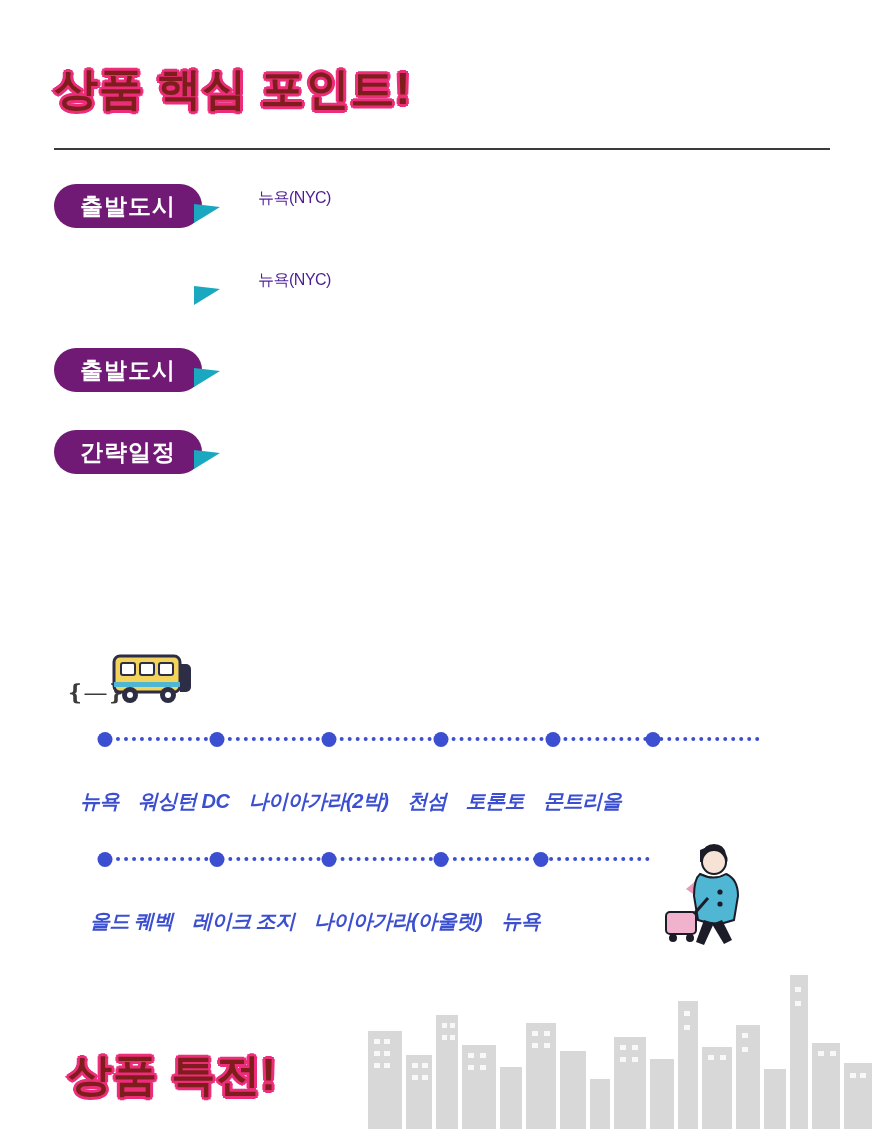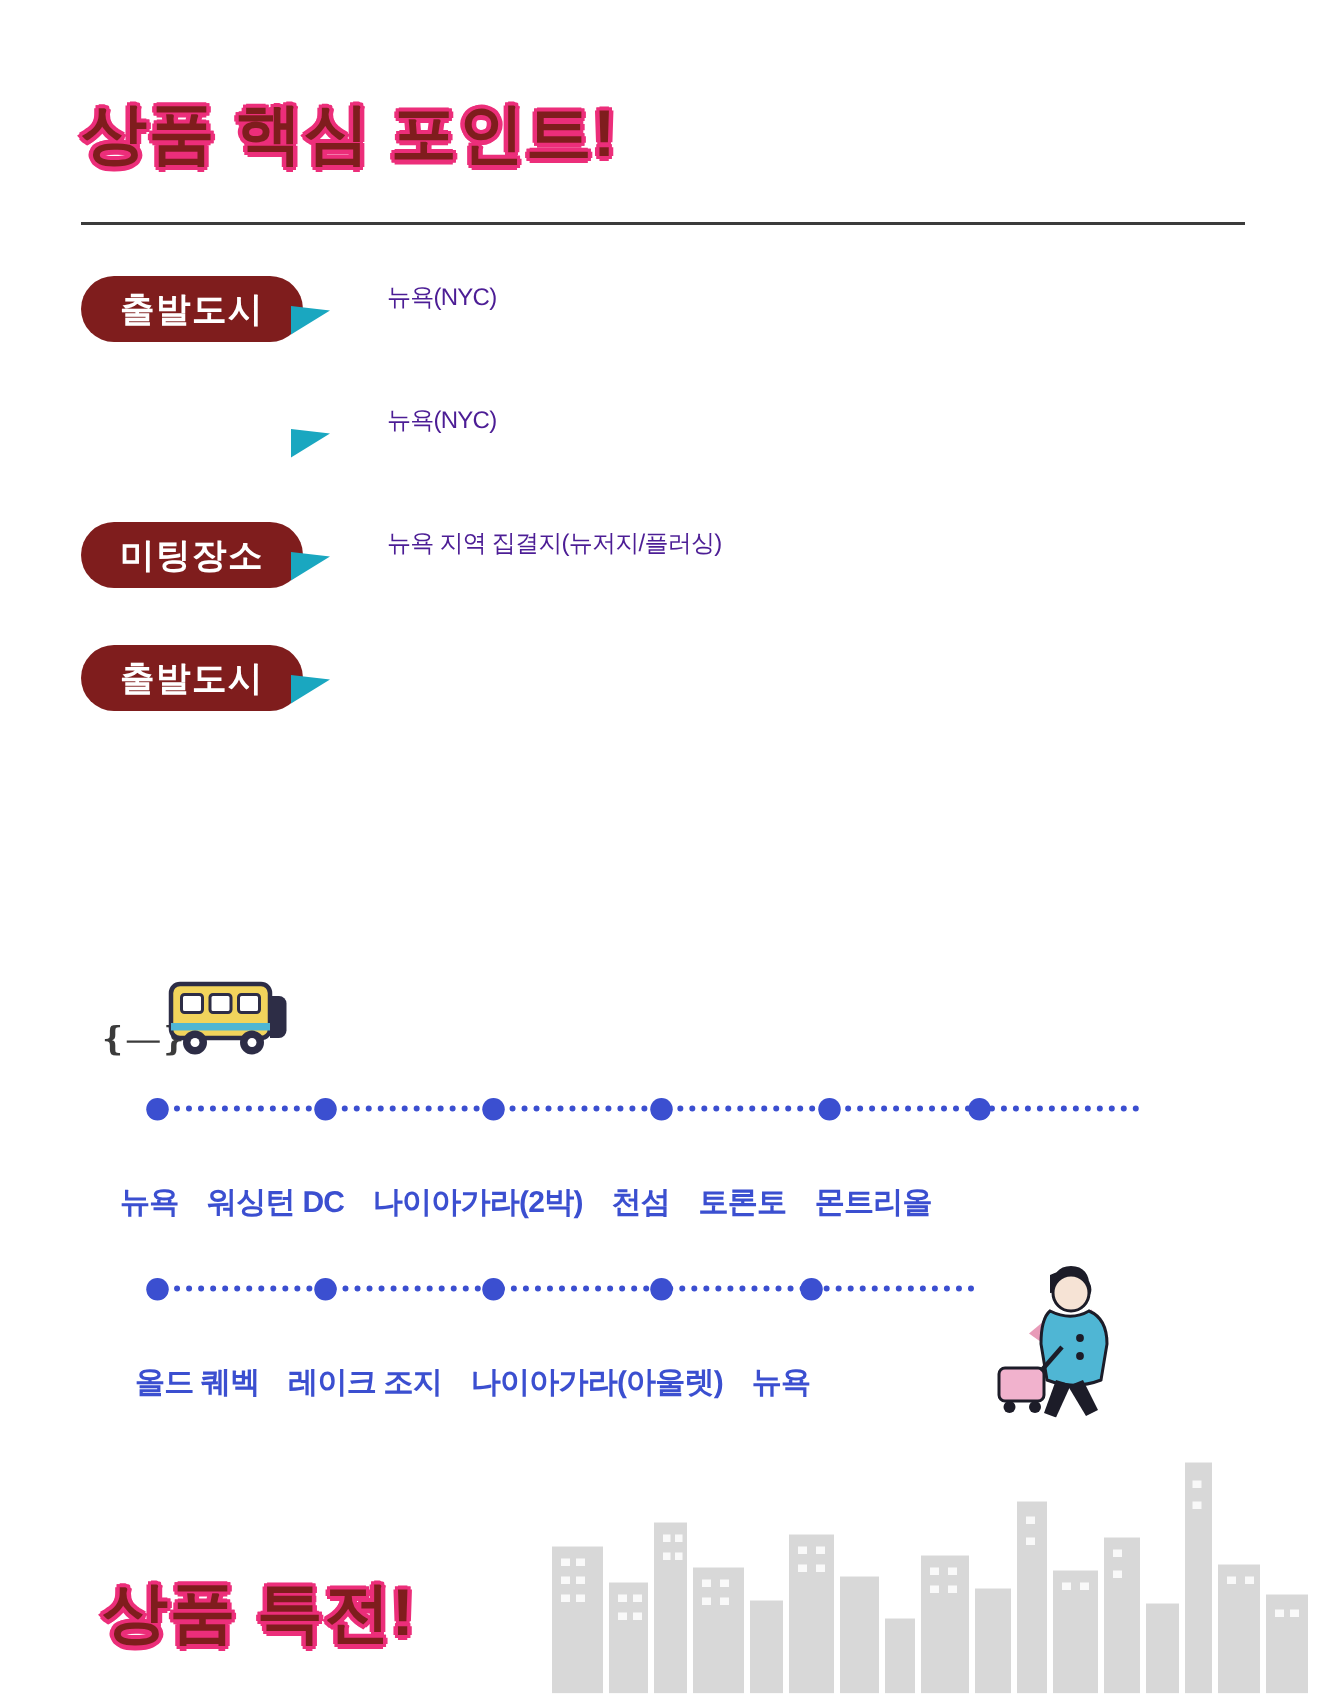--- a/index.html
+++ b/index.html
@@ -49,21 +49,21 @@
   .info-row {
     position: relative;
     height: 82px;
   }
   .tag {
     position: absolute;
     left: 0;
     top: 0;
     width: 148px;
     height: 44px;
-    background: #7f1d1d;
+    background: #701a75;
     border-radius: 22px;
     color: #ffffff;
     font-size: 23px;
     font-weight: bold;
     display: flex;
     align-items: center;
     justify-content: center;
     letter-spacing: 1px;
   }
   .tag-tail {
@@ -128,20 +128,21 @@
     transform: translateX(-50%);
   }
 
   .route-labels {
     position: absolute;
     font-size: 20px;
     color: #3b4fd0;
     font-weight: 600;
     letter-spacing: -0.5px;
     white-space: nowrap;
+    font-style: italic;
   }
   .route-labels span { margin-right: 14px; }
 
   
   .person { position: absolute; left: 660px; top: 200px; }
 
   
   .skyline {
     position: absolute;
     left: 360px;
@@ -164,31 +165,31 @@
     <div class="tag">출발도시</div>
     <div class="tag-tail"></div>
     <div class="info-value">뉴욕(NYC)</div>
   </div>
 
   <div class="info-row">
     <div class="tag-tail"></div>
     <div class="info-value">뉴욕(NYC)</div>
   </div>
 
-  <div class="info-row">
-    <div class="tag">미팅장소</div>
-    <div class="tag-tail"></div>
-    <div class="info-value">뉴욕 지역 집결지(뉴저지/플러싱)</div>
-  </div>
 
   <div class="info-row">
     <div class="tag">출발도시</div>
     <div class="tag-tail"></div>
   </div>
 
+  <div class="info-row">
+    <div class="tag">간략일정</div>
+    <div class="tag-tail"></div>
+    <div class="info-value"></div>
+  </div>
 
 </div>
 
 <div class="route-area">
 
   <div class="puff">❴—❵</div>
 
   <div class="bus-icon">
     <svg width="84" height="56" viewBox="0 0 84 56">
       <rect x="4" y="4" width="66" height="36" rx="6" fill="#f2d45c" stroke="#2d2d46" stroke-width="3"></rect>

